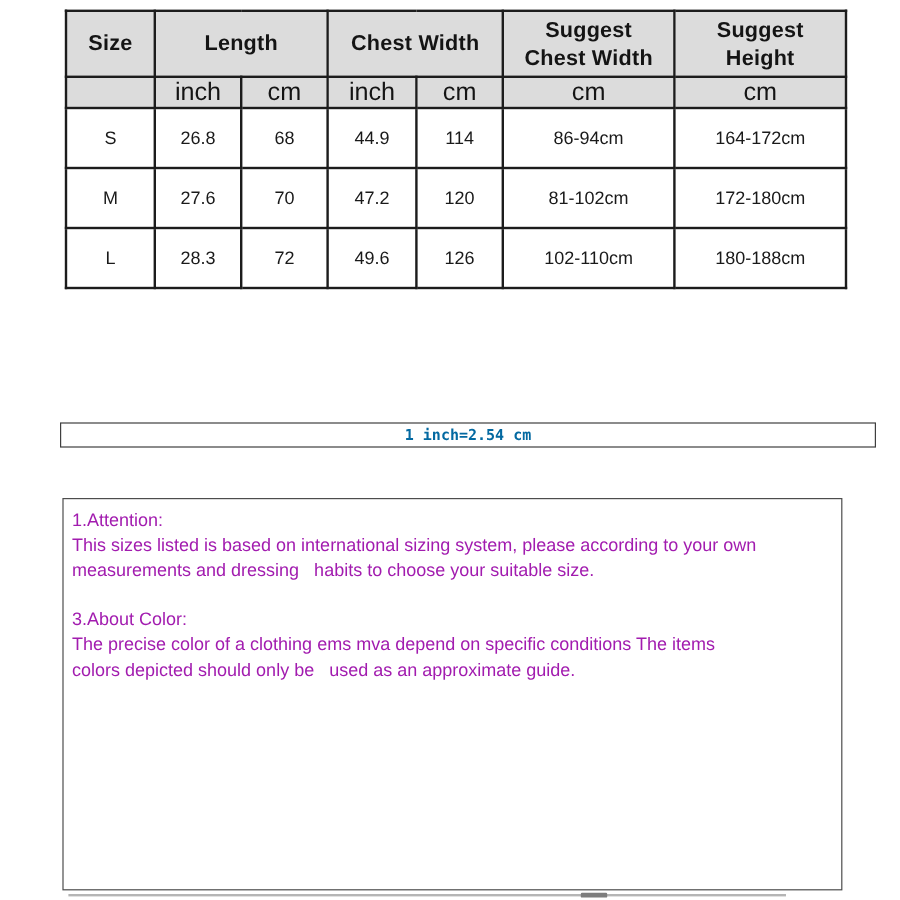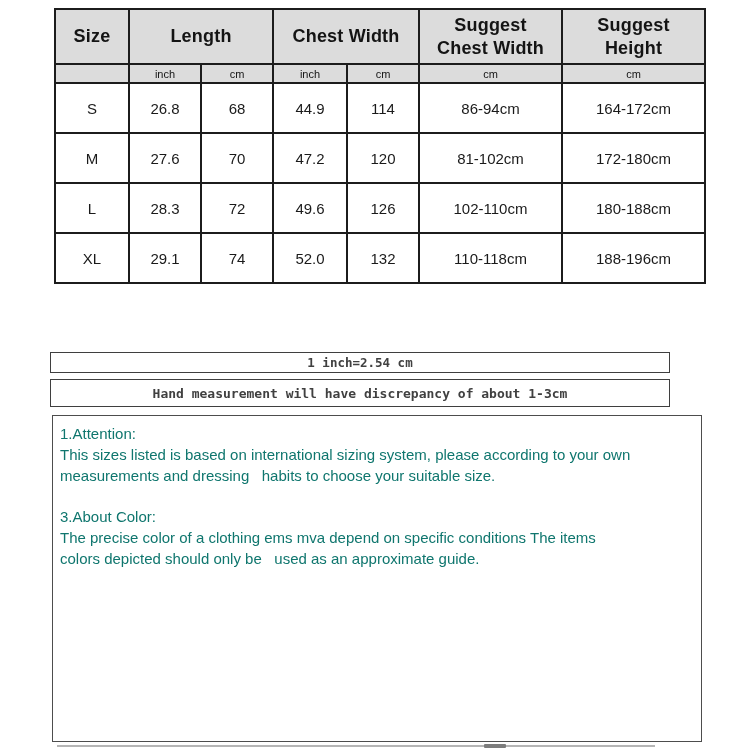--- a/index.html
+++ b/index.html
@@ -30,42 +30,42 @@
   tr.header-row{height:55px;}
   tr.header-row th{
     background:var(--header-bg);
     font-size:18px;font-weight:bold;
     white-space:pre-line;line-height:1.25;
     letter-spacing:0.2px;
   }
   tr.unit-row{height:19px;}
   tr.unit-row td{
     background:var(--header-bg);
-    font-size:11px;font-weight:normal;
+    font-size:21px;font-weight:normal;
   }
   tr.data-row{height:50px;}
   tr.data-row td{font-size:15px;color:#1a1a1a;background:#fff;}
 
   
   .note-bar{
-    position:absolute;left:50px;width:620px;
+    position:absolute;left:50px;width:680px;
     box-sizing:border-box;border:1px solid var(--box-border);
     display:flex;align-items:center;justify-content:center;
     font-family:"DejaVu Sans Mono", monospace;
-    font-weight:bold;color:#404040;background:#fff;
+    font-weight:bold;color:#0369a1;background:#fff;
   }
   .conversion-bar{top:352px;height:21px;font-size:12.5px;}
   .hand-bar{top:379px;height:28px;font-size:13px;}
 
   
   .notes-box{
     position:absolute;left:52px;top:415px;width:650px;height:327px;
     box-sizing:border-box;border:1px solid var(--notes-border);
     background:#fff;padding:7px 8px 0 7px;
-    font-size:15px;line-height:21px;color:#0f766e;
+    font-size:15px;line-height:21px;color:#a21caf;
   }
   .note-section{white-space:pre-wrap;margin:0 0 20px 0;}
   .note-section:last-child{margin-bottom:0;}
 
   
   .bottom-crop-line{
     position:absolute;left:57px;top:745px;width:598px;height:2px;
     background:#b5b5b5;
   }
   .bottom-crop-smudge{
@@ -128,35 +128,25 @@
       </tr>
       <tr class="data-row">
         <td>L</td>
         <td>28.3</td>
         <td>72</td>
         <td>49.6</td>
         <td>126</td>
         <td>102-110cm</td>
         <td>180-188cm</td>
       </tr>
-      <tr class="data-row">
-        <td>XL</td>
-        <td>29.1</td>
-        <td>74</td>
-        <td>52.0</td>
-        <td>132</td>
-        <td>110-118cm</td>
-        <td>188-196cm</td>
-      </tr>
     </tbody>
   </table>
 
   <div class="note-bar conversion-bar">1 inch=2.54 cm</div>
 
-  <div class="note-bar hand-bar">Hand measurement will have discrepancy of about 1-3cm</div>
 
   <div class="notes-box">
     <p class="note-section">1.Attention:
 This sizes listed is based on international sizing system, please according to your own
 measurements and dressing   habits to choose your suitable size.</p>
     <p class="note-section">3.About Color:
 The precise color of a clothing ems mva depend on specific conditions The items
 colors depicted should only be   used as an approximate guide.</p>
   </div>
 

